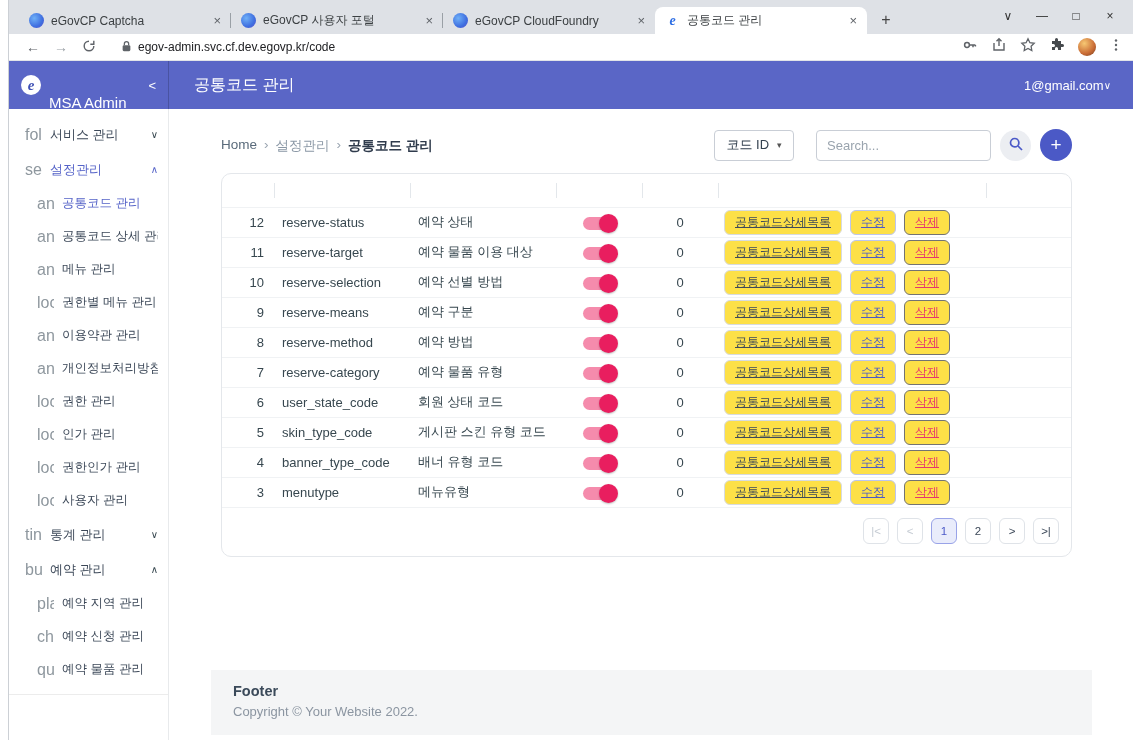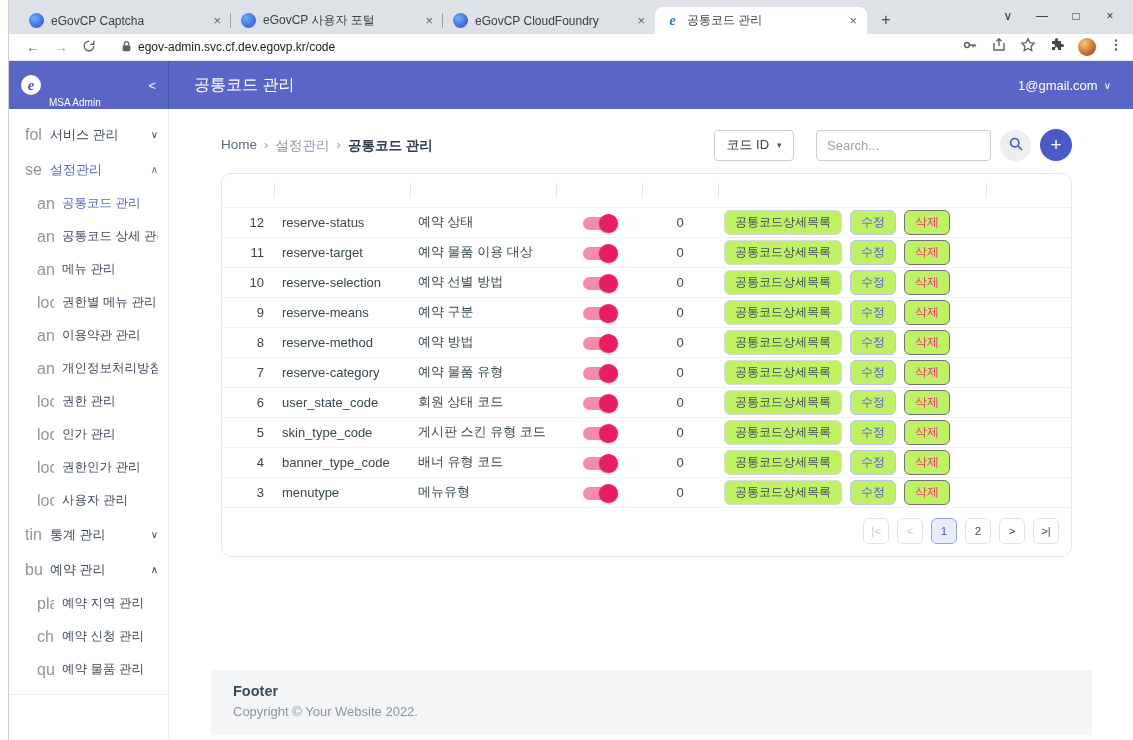--- a/index.html
+++ b/index.html
@@ -31,24 +31,24 @@
   .omnibox { flex:1; height:21px; margin:0 8px; background:#fff; border-radius:11px; display:flex; align-items:center; padding:0 10px; gap:6px; }
   .url { font-size:12px; color:#202124; }
   .addr-right { display:flex; align-items:center; gap:13px; margin-left:8px; }
   .avatar { width:18px; height:18px; border-radius:50%; background:radial-gradient(circle at 35% 30%, #f7c873, #c96b35 60%, #6b3a1e); }
 
   
   .app-header { height:48px; background:#5a66c6; display:flex; align-items:center; color:#fff; flex:0 0 48px; }
   .brand { width:160px; height:100%; display:flex; align-items:center; padding:0 12px; gap:8px; border-right:1px solid rgba(0,0,0,.18); }
   .logo { width:20px; height:20px; border-radius:50%; background:#fff; color:#3f51b5; font-family:"Liberation Serif",serif;
     font-style:italic; font-weight:bold; font-size:15px; display:flex; align-items:center; justify-content:center; }
-  .brand-name { font-size:10px;margin-top:35px; }
+  .brand-name { font-size:15px;margin-top:35px; }
   .collapse { margin-left:auto; font-size:13px; }
   .page-title { font-size:16px; font-weight:500; margin-left:25px; }
-  .user-menu { margin-left:auto; margin-right:22px; font-size:13px; display:flex; gap:6px; align-items:center; }
+  .user-menu { margin-left:auto; margin-right:22px; font-size:13px; display:flex; gap:0; align-items:center; }
 
   
   .app-body { flex:1; display:flex; min-height:0; }
   .sidebar { width:160px; flex:0 0 160px; background:#fff; border-right:1px solid #e8eaec; padding-top:8px; }
   .side-item { height:33px; display:flex; align-items:center; padding:0 10px 0 16px; font-size:12.5px; color:#3c4858; cursor:pointer; }
   .side-item:not(.sub) { height:35px; font-size:13px; }
   .side-item.sub { padding-left:28px; }
   .side-icon { width:17px; flex:0 0 17px; overflow:hidden; font-size:16px; color:#8e979e; margin-right:8px; white-space:nowrap; }
   .side-label { white-space:nowrap; overflow:hidden; }
   .side-chevron { margin-left:auto; font-size:10px; color:#37474f; }
@@ -84,21 +84,21 @@
   tbody td { height:30px; border-top:1px solid #f0f2f4; font-size:13px; color:#37474f; }
   .c-no { text-align:right; padding-right:10px; }
   .c-id, .c-name { text-align:left; padding-left:8px; white-space:nowrap; overflow:hidden; }
   .c-toggle, .c-count { text-align:center; }
   .switch { display:inline-block; width:33px; height:13px; background:#f58bac; border-radius:7px; position:relative; vertical-align:middle; }
   .knob { position:absolute; right:-2px; top:-3px; width:19px; height:19px; border-radius:50%; background:#e91e5f;
     box-shadow:0 1px 2px rgba(0,0,0,.25); }
   .c-actions { padding-left:6px; }
   .c-actions { display:flex; align-items:center; gap:8px; height:30px; border-top:none; }
   tbody tr td.c-actions { border-top:1px solid #f0f2f4; }
-  .btn { height:25px; border-radius:6px; background:#bef264; font-size:12px; font-family:inherit; padding:0 10px; }
+  .btn { height:25px; border-radius:6px; background:#fde047; font-size:12px; font-family:inherit; padding:0 10px;text-decoration:underline; }
   .btn-detail { border:1px solid #d7dbe0; color:#3f4a5a; }
   .btn-edit { border:1px solid #bcc5ef; color:#4c5ac8; min-width:42px; }
   .btn-del { border:1px solid #737373; color:#e5356e; min-width:42px; }
   .pagination { display:flex; justify-content:flex-end; gap:8px; padding:10px 12px 12px; border-top:1px solid #f0f2f4; }
   .pg { min-width:26px; height:26px; border:1px solid #dfe3e8; border-radius:6px; background:#fff; font-size:11.5px;
     color:#3c4858; display:flex; align-items:center; justify-content:center; padding:0 5px; }
   .pg.disabled { color:#c5cbd3; }
   .pg.active { background:#e9ecfb; border-color:#99a3e8; color:#4c5ac8; }
 
   .footer { margin:auto -20px 5px -10px; background:#f4f5f6; padding:13px 22px 16px; }

